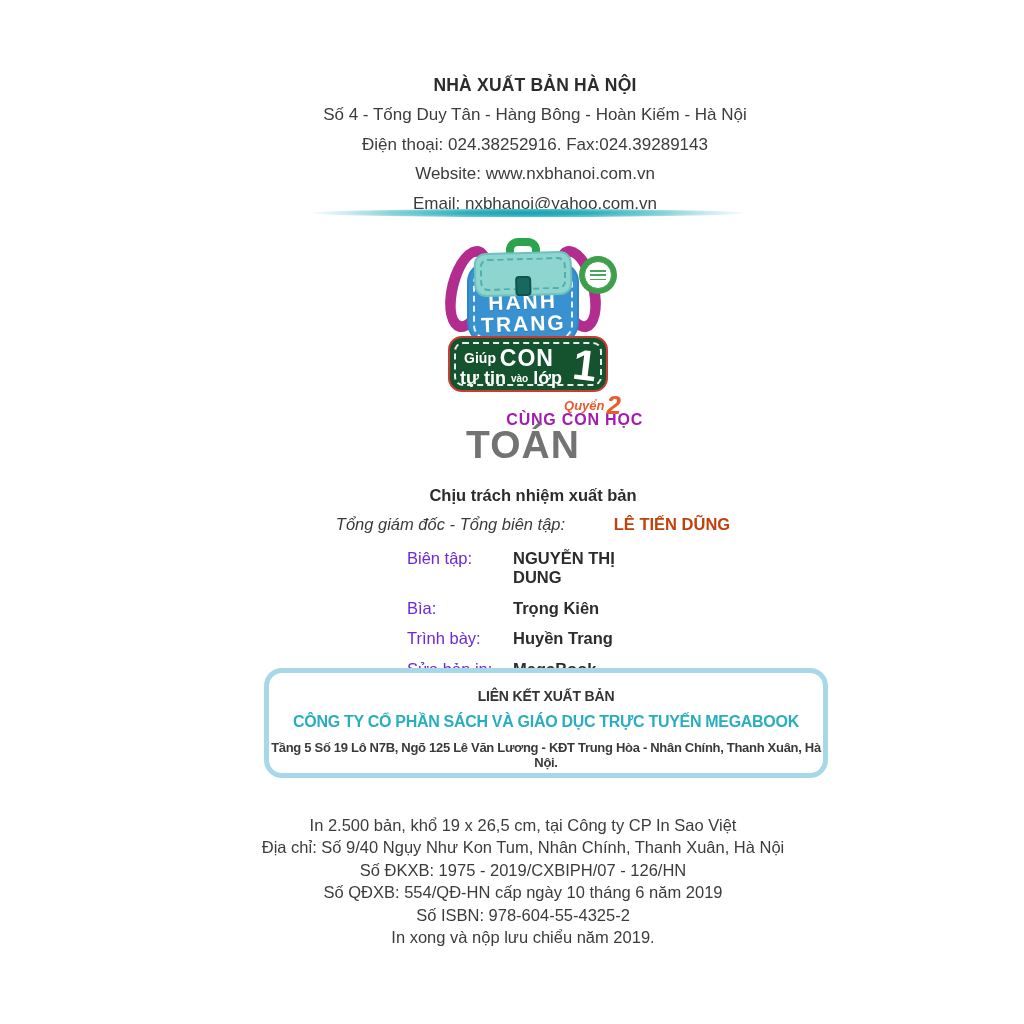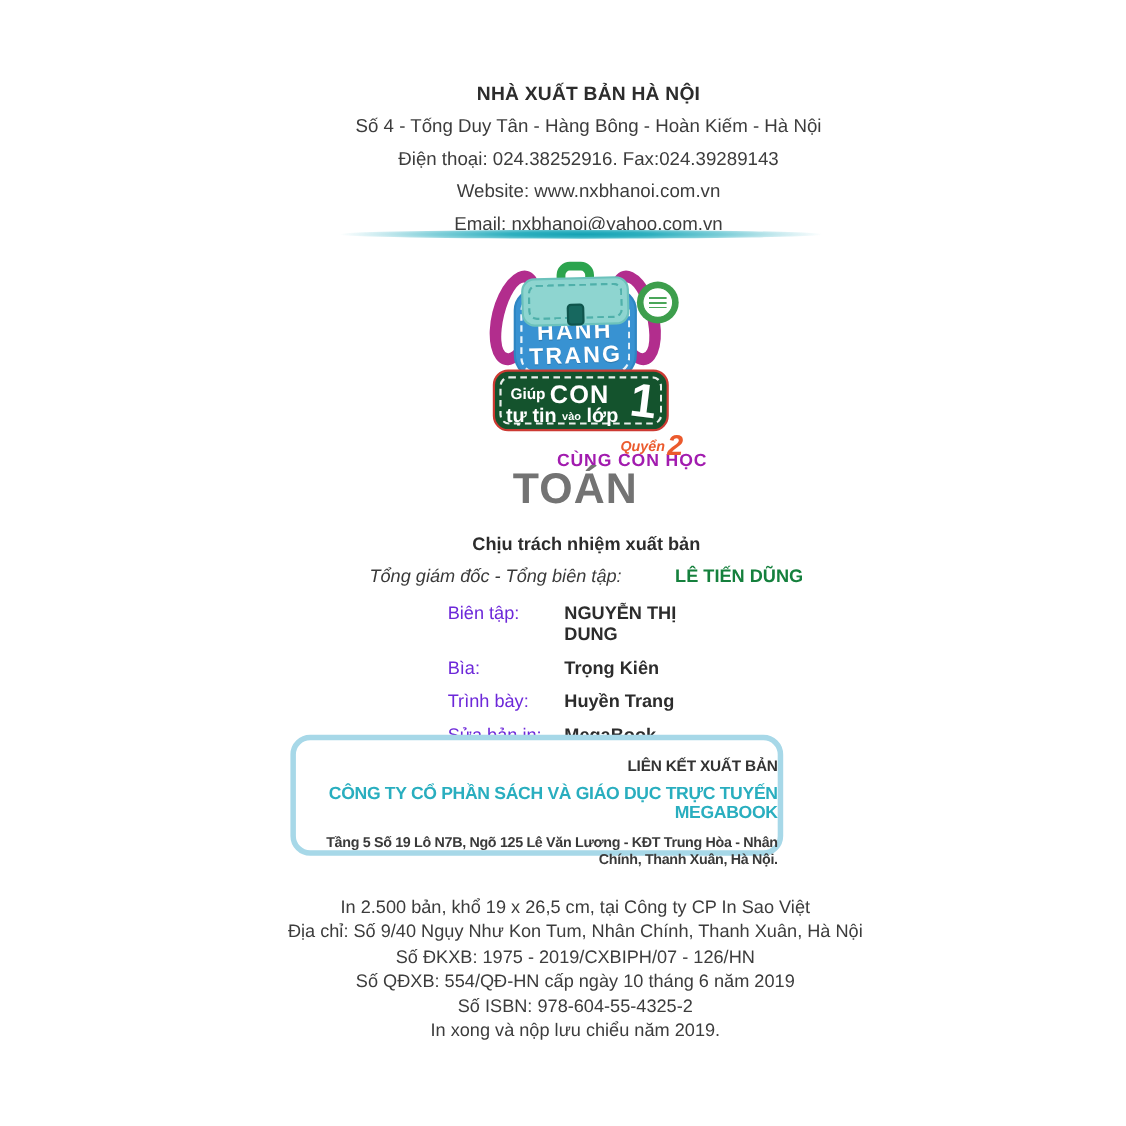--- a/index.html
+++ b/index.html
@@ -48,27 +48,27 @@
   .quyen{position:absolute;top:152px;right:22px;color:#eb5a2d;font-weight:bold;z-index:6;}
   .quyen-word{font-size:13px;font-style:italic;}
   .quyen-num{font-size:26px;font-style:italic;margin-left:2px;vertical-align:-4px;}
   .cung{position:absolute;top:173px;left:0;right:0;text-align:right;color:#a21caf;font-size:16px;font-weight:bold;letter-spacing:.8px;}
   .toan{position:absolute;top:186px;left:0;right:0;text-align:center;color:#737373;font-size:39px;font-weight:bold;letter-spacing:1px;line-height:42px;}
   
   .credits{position:absolute;top:486px;left:0;right:0;text-align:center;transform:translateX(21px);font-size:16.5px;}
   .credits-heading{font-weight:bold;color:#2c2c2c;font-size:16.5px;}
   .credits-director{margin-top:10px;}
   .director-label{font-style:italic;color:#3a3a3a;}
-  .director-name{font-weight:bold;color:#15803d;padding-left:44px;}
+  .director-name{font-weight:bold;color:#c2410c;padding-left:44px;}
   .credits-rows{width:252px;margin:15px auto 0;text-align:left;}
   .credit-row{display:grid;grid-template-columns:106px 1fr;margin-bottom:11.5px;}
   .credit-label{color:#6d28d9;}
   .credit-value{font-weight:bold;color:#2c2c2c;}
   
-  .partner-box{position:absolute;top:668px;left:264px;width:448px;height:110px;border:5px solid #a7d8e8;border-radius:18px;box-sizing:border-box;text-align:right;background:#fff;}
+  .partner-box{position:absolute;top:668px;left:264px;width:564px;height:110px;border:5px solid #a7d8e8;border-radius:18px;box-sizing:border-box;text-align:center;background:#fff;}
   .partner-heading{margin-top:15px;font-size:14px;font-weight:bold;color:#333333;letter-spacing:-.2px;}
   .partner-company{margin-top:9px;font-size:16px;font-weight:bold;color:#29aebf;letter-spacing:-.3px;}
   .partner-address{margin-top:9px;font-size:13px;font-weight:bold;color:#3a3a3a;letter-spacing:-.3px;}
   
   .print-info{position:absolute;top:814px;left:0;right:0;text-align:center;transform:translateX(11px);font-size:16.5px;line-height:22.4px;color:#3c3c3c;}
 </style>
 </head>
 <body>
 
 <div class="page">

